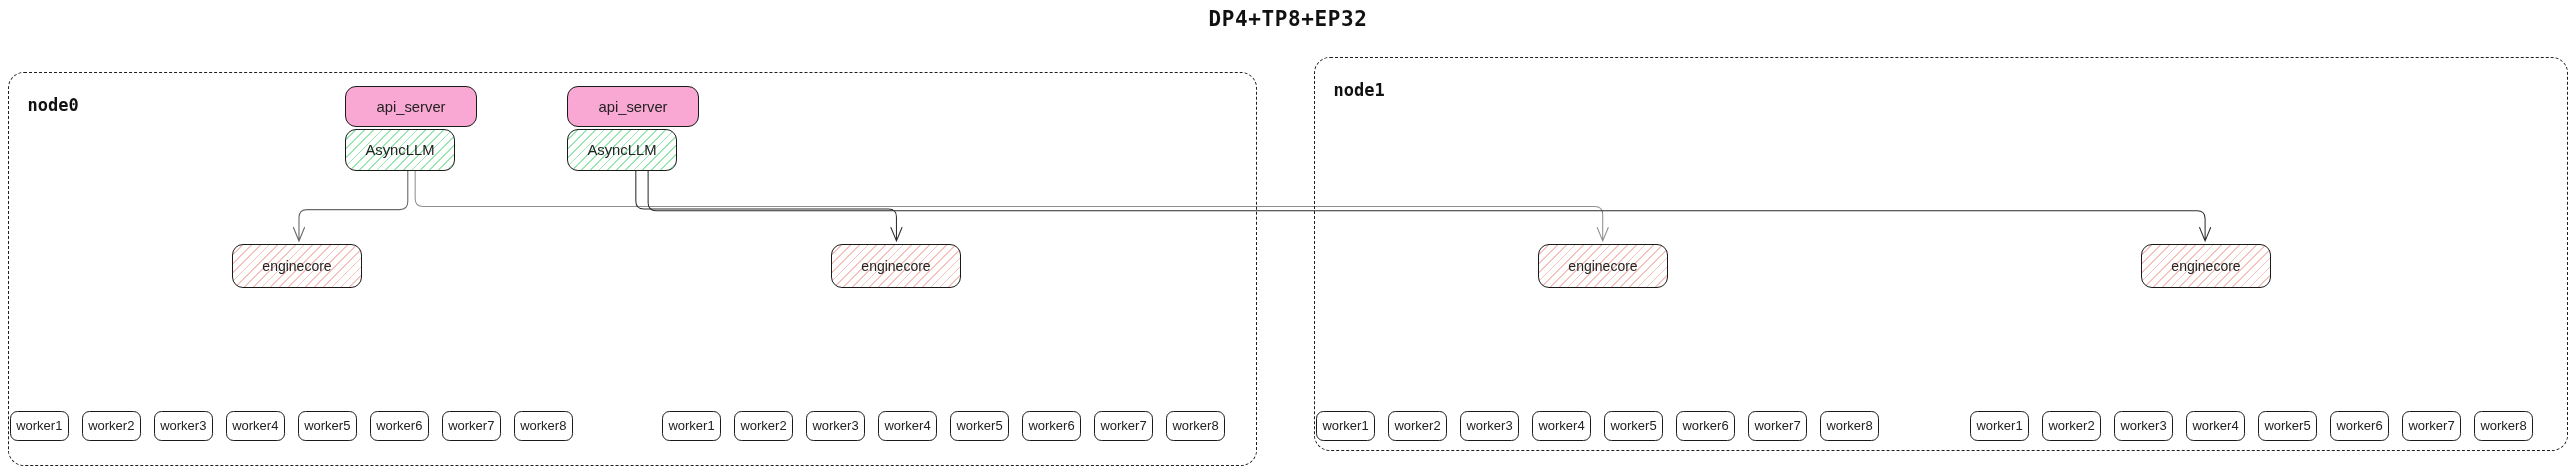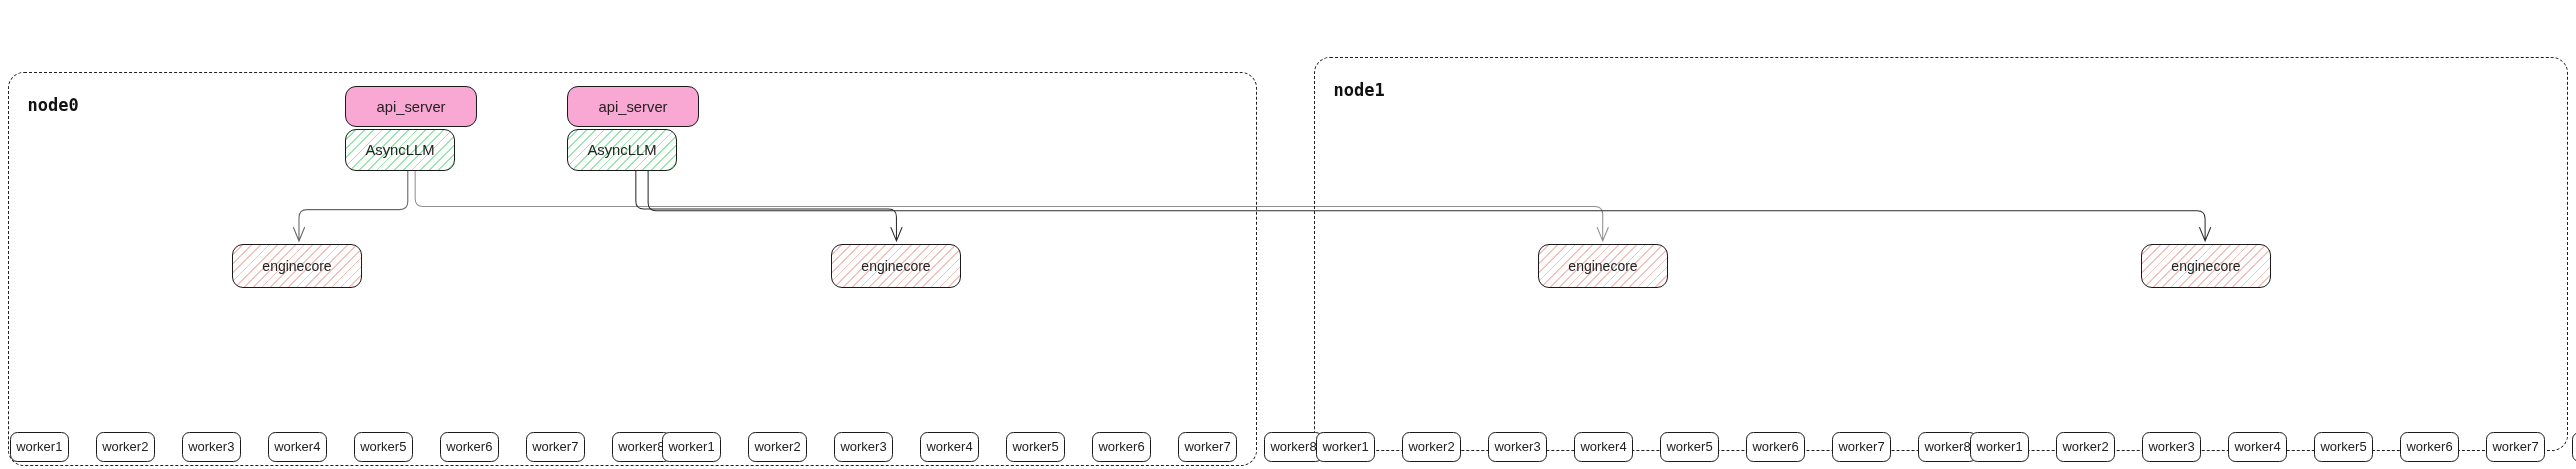--- a/index.html
+++ b/index.html
@@ -68,23 +68,23 @@
     background-image: repeating-linear-gradient(135deg,
       #f5c3bd 0px, #f5c3bd 1.2px, transparent 1.2px, transparent 6.2px);
   }
   #ec1 { left: 232px; }
   #ec2 { left: 831px; }
   #ec3 { left: 1538px; }
   #ec4 { left: 2141px; }
 
   .wgroup {
     position: absolute;
-    top: 432px;
+    top: 411px;
     display: flex;
-    gap: 27px;
+    gap: 13px;
     justify-content: center;
   }
   #wg1 { left: 9.8px; }
   #wg2 { left: 662px; }
   #wg3 { left: 1316px; }
   #wg4 { left: 1970px; }
   .worker {
     box-sizing: border-box;
     width: 59px; height: 29.5px;
     border: 1.2px solid #1a1a1a;
@@ -97,20 +97,21 @@
     color: #222;
     white-space: nowrap;
   }
   #edges { position: absolute; left: 0; top: 0; }
 </style>
 </head>
 <body>
 
 <div id="canvas">
 
+  <div class="title">DP4+TP8+EP32</div>
 
   <svg id="edges" width="2576" height="469" viewBox="0 0 4188 763">
 
     <path d="M662 278 L662 328 Q662 341 649 341 L498 341 Q485 341 485 354 L485 390 M476 370 L485 392 L494 370" fill="none" stroke="#6a6a6a" stroke-width="1.8" stroke-linecap="round"></path>
 
     <path d="M674 278 L674 323 Q674 336 687 336 L2593 336 Q2606 336 2606 349 L2606 390 M2597 370 L2606 392 L2615 370" fill="none" stroke="#8f8f8f" stroke-width="1.7" stroke-linecap="round"></path>
 
     <path d="M1033 278 L1033 327 Q1033 340 1046 340 L1444 340 Q1457 340 1457 353 L1457 390 M1448 370 L1457 392 L1466 370" fill="none" stroke="#2d2d2d" stroke-width="1.7" stroke-linecap="round"></path>
 
     <path d="M1053 278 L1053 330 Q1053 343 1066 343 L3573 343 Q3586 343 3586 356 L3586 390 M3577 370 L3586 392 L3595 370" fill="none" stroke="#2d2d2d" stroke-width="1.7" stroke-linecap="round"></path>

